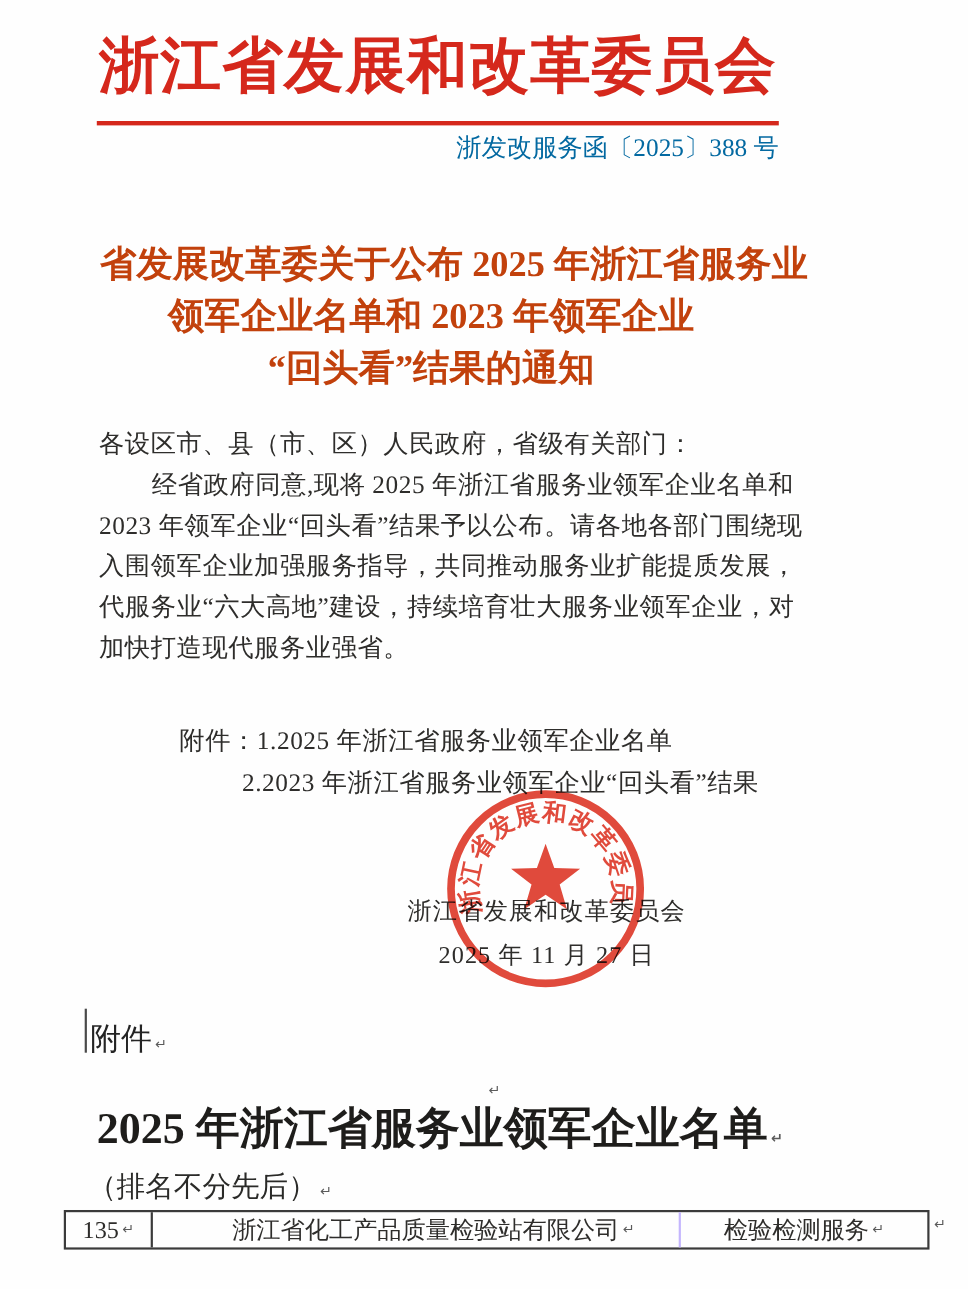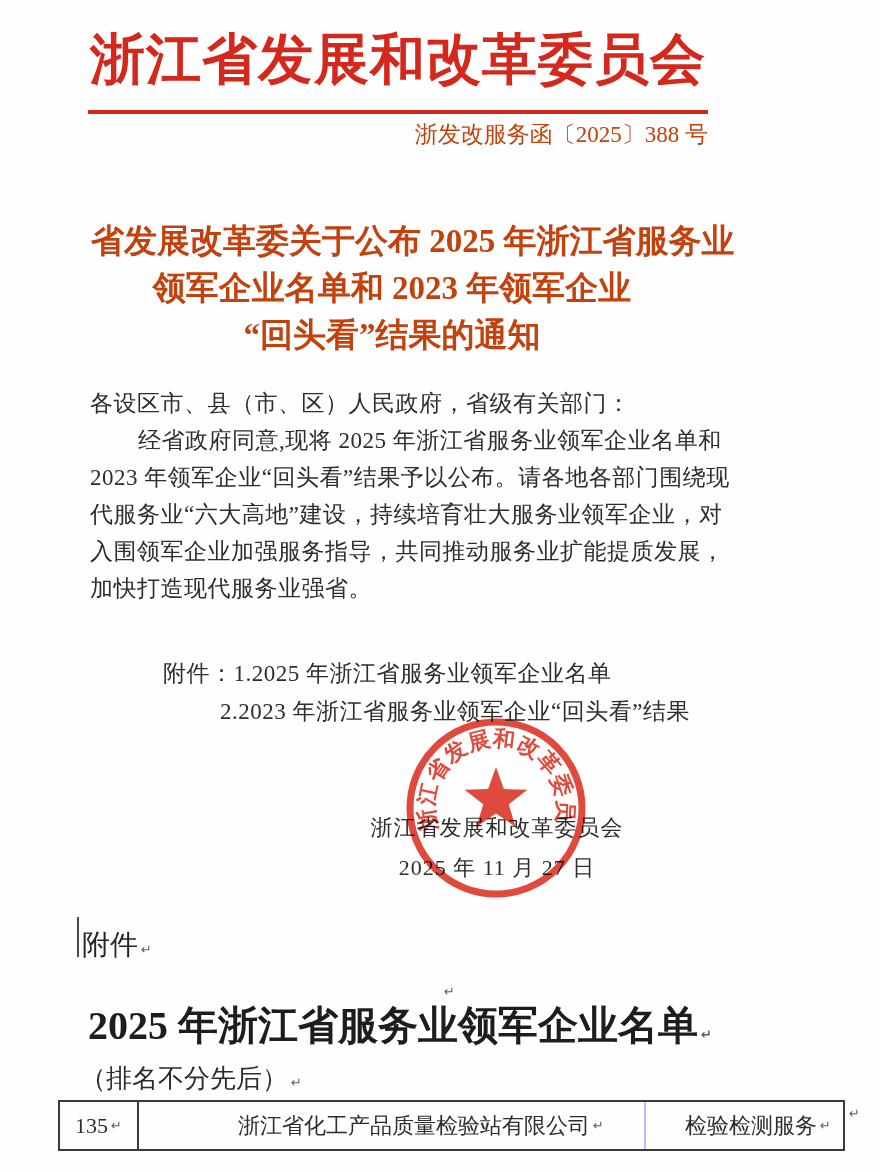--- a/index.html
+++ b/index.html
@@ -12,21 +12,21 @@
   
   .agency-title{
     position:absolute;left:88px;top:30px;width:620px;
     font-size:55px;line-height:60px;font-weight:bold;letter-spacing:1px;
     text-align:center;white-space:nowrap;
     font-family:"Liberation Serif","DejaVu Serif",serif;
   }
   .header-rule{position:absolute;left:88px;top:110px;width:620px;height:4px;}
   .doc-number{
     position:absolute;left:88px;top:119px;width:620px;
-    font-size:23px;text-align:right;color:#c2410c;white-space:nowrap;
+    font-size:23px;text-align:right;color:#0369a1;white-space:nowrap;
   }
   
   .doc-title{
     position:absolute;left:91px;top:218px;width:602px;text-align:center;
     font-weight:bold;color:#c2410c;
   }
   .doc-title .t-line{font-size:33px;height:47px;line-height:47px;white-space:nowrap;}
   
   .body-block{position:absolute;left:90px;top:385px;width:640px;}
   .body-line{font-size:23px;height:37px;line-height:37px;white-space:nowrap;letter-spacing:0.5px;}
@@ -55,22 +55,22 @@
   .list-title{
     position:absolute;left:88px;top:1003px;width:750px;text-align:left;
     font-size:40px;line-height:46px;font-weight:bold;color:#1e1d1b;white-space:nowrap;
   }
   .list-subtitle{
     position:absolute;left:80px;top:1064px;width:750px;text-align:left;
     font-size:26px;line-height:30px;color:#2a2a28;white-space:nowrap;
   }
   
   .rank-table{
-    position:absolute;left:58px;top:1100px;width:787px;height:51px;
-    display:flex;box-sizing:border-box;border:2px solid #3b3b3b;gap:27px;
+    position:absolute;left:58px;top:1100px;width:787px;height:36px;
+    display:flex;box-sizing:border-box;border:2px solid #3b3b3b;
   }
   .rank-table .cell{
     box-sizing:border-box;display:flex;align-items:center;justify-content:center;
     font-size:22px;white-space:nowrap;color:#2e2d2b;
   }
   .cell-rank{width:79px;border-right:2px solid #3b3b3b;}
   .cell-company{width:480px;border-right:2px solid #c4b5fd;padding-left:32px;}
   .cell-category{flex:1;}
   .row-end-mark{position:absolute;left:849px;top:1106px;font-size:13px;color:#5b5b5b;
     font-family:"DejaVu Sans","Liberation Sans",sans-serif;}
@@ -87,22 +87,22 @@
   <div class="doc-title">
     <div class="t-line">省发展改革委关于公布 2025 年浙江省服务业</div>
     <div class="t-line">领军企业名单和 2023 年领军企业</div>
     <div class="t-line">“回头看”结果的通知</div>
   </div>
 
   <div class="body-block">
     <div class="body-line">各设区市、县（市、区）人民政府，省级有关部门：</div>
     <div class="body-line indent">经省政府同意,现将 2025 年浙江省服务业领军企业名单和</div>
     <div class="body-line">2023 年领军企业“回头看”结果予以公布。请各地各部门围绕现</div>
+    <div class="body-line">入围领军企业加强服务指导，共同推动服务业扩能提质发展，</div>
     <div class="body-line">代服务业“六大高地”建设，持续培育壮大服务业领军企业，对</div>
-    <div class="body-line">入围领军企业加强服务指导，共同推动服务业扩能提质发展，</div>
     <div class="body-line">加快打造现代服务业强省。</div>
   </div>
 
   <div class="att-block">
     <div class="att-line"><span>附件：</span><span>1.2025 年浙江省服务业领军企业名单</span></div>
     <div class="att-line"><span class="att-item-2">2.2023 年浙江省服务业领军企业“回头看”结果</span></div>
   </div>
 
   <div class="sig-block">
     <div class="sig-agency">浙江省发展和改革委员会</div>

